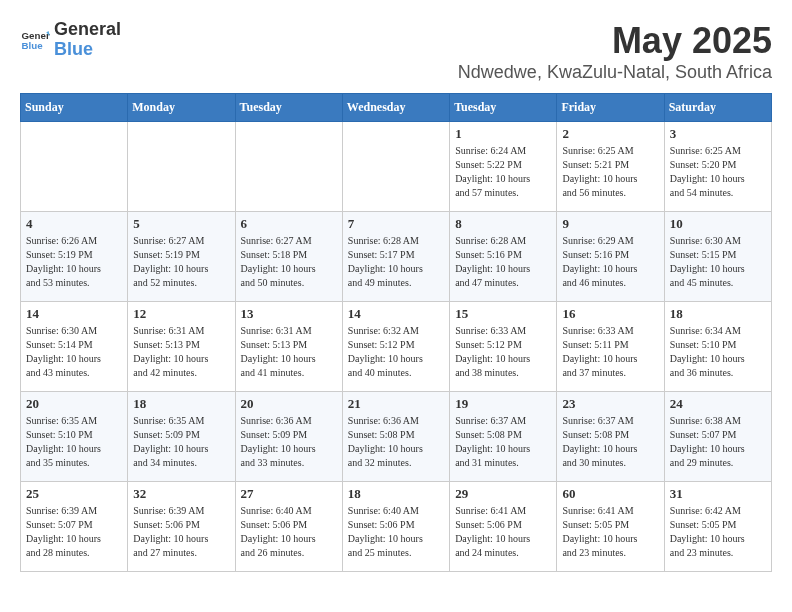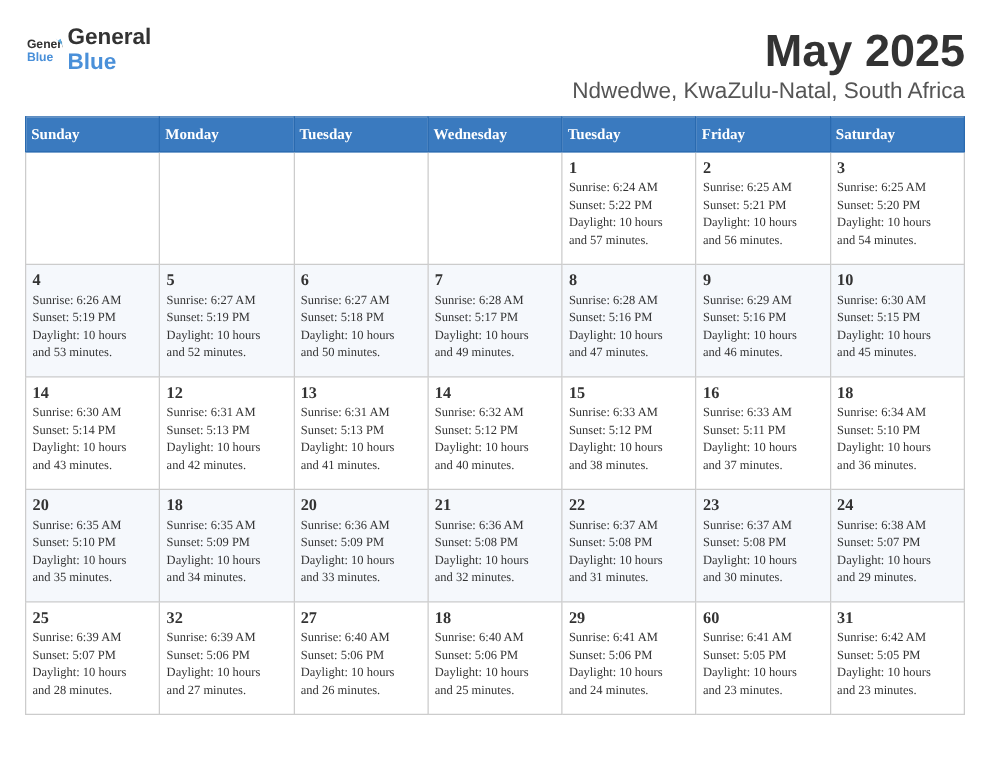--- a/index.html
+++ b/index.html
@@ -210,21 +210,21 @@
         </td>
         <td>
           <div class="day-number">20</div>
           <div class="day-info">Sunrise: 6:36 AM<br>Sunset: 5:09 PM<br>Daylight: 10 hours<br>and 33 minutes.</div>
         </td>
         <td>
           <div class="day-number">21</div>
           <div class="day-info">Sunrise: 6:36 AM<br>Sunset: 5:08 PM<br>Daylight: 10 hours<br>and 32 minutes.</div>
         </td>
         <td>
-          <div class="day-number">22</div>
+          <div class="day-number">19</div>
           <div class="day-info">Sunrise: 6:37 AM<br>Sunset: 5:08 PM<br>Daylight: 10 hours<br>and 31 minutes.</div>
         </td>
         <td>
           <div class="day-number">23</div>
           <div class="day-info">Sunrise: 6:37 AM<br>Sunset: 5:08 PM<br>Daylight: 10 hours<br>and 30 minutes.</div>
         </td>
         <td>
           <div class="day-number">24</div>
           <div class="day-info">Sunrise: 6:38 AM<br>Sunset: 5:07 PM<br>Daylight: 10 hours<br>and 29 minutes.</div>
         </td>

